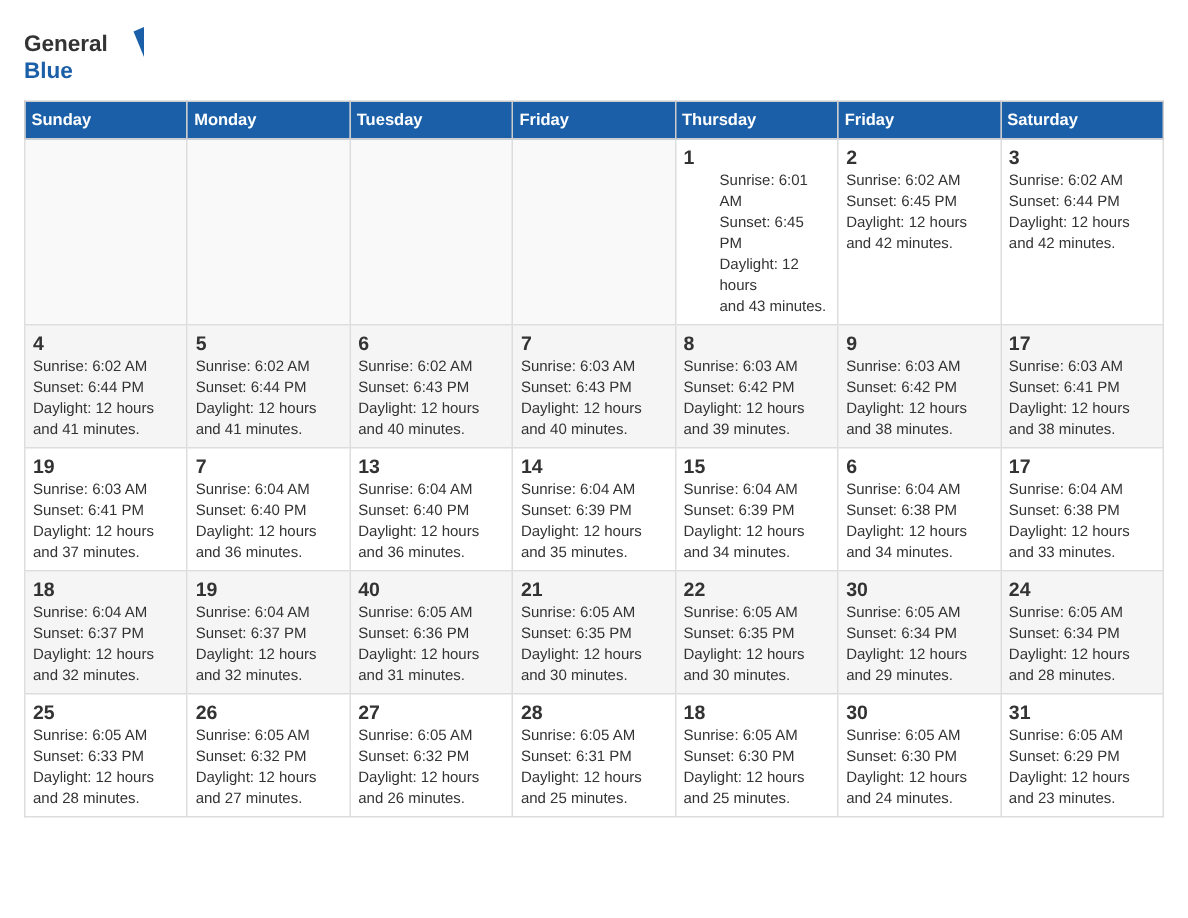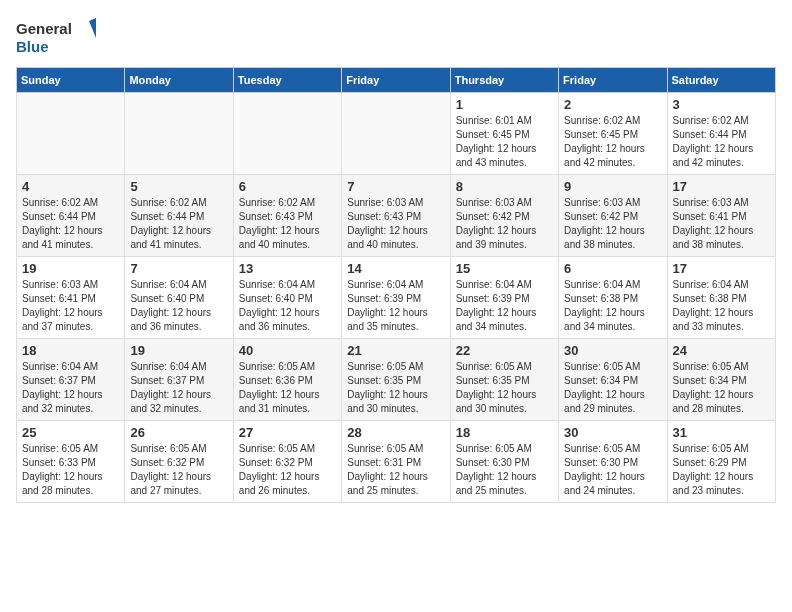--- a/index.html
+++ b/index.html
@@ -107,21 +107,21 @@
       </tr>
   </thead>
   <tbody id="calendar-body">
   <tr>
         <td class="empty"></td>
         <td class="empty"></td>
         <td class="empty"></td>
         <td class="empty"></td>
         <td>
           <div class="day-number">1</div>
-          <div class="day-detail" style="white-space: pre-line;">Sunrise: 6:01 AM
+          <div class="day-detail" style="white-space: pre-line; margin-left: 24px;">Sunrise: 6:01 AM
 Sunset: 6:45 PM
 Daylight: 12 hours
 and 43 minutes.</div>
         </td>
         <td>
           <div class="day-number">2</div>
           <div class="day-detail" style="white-space: pre-line;">Sunrise: 6:02 AM
 Sunset: 6:45 PM
 Daylight: 12 hours
 and 42 minutes.</div>

